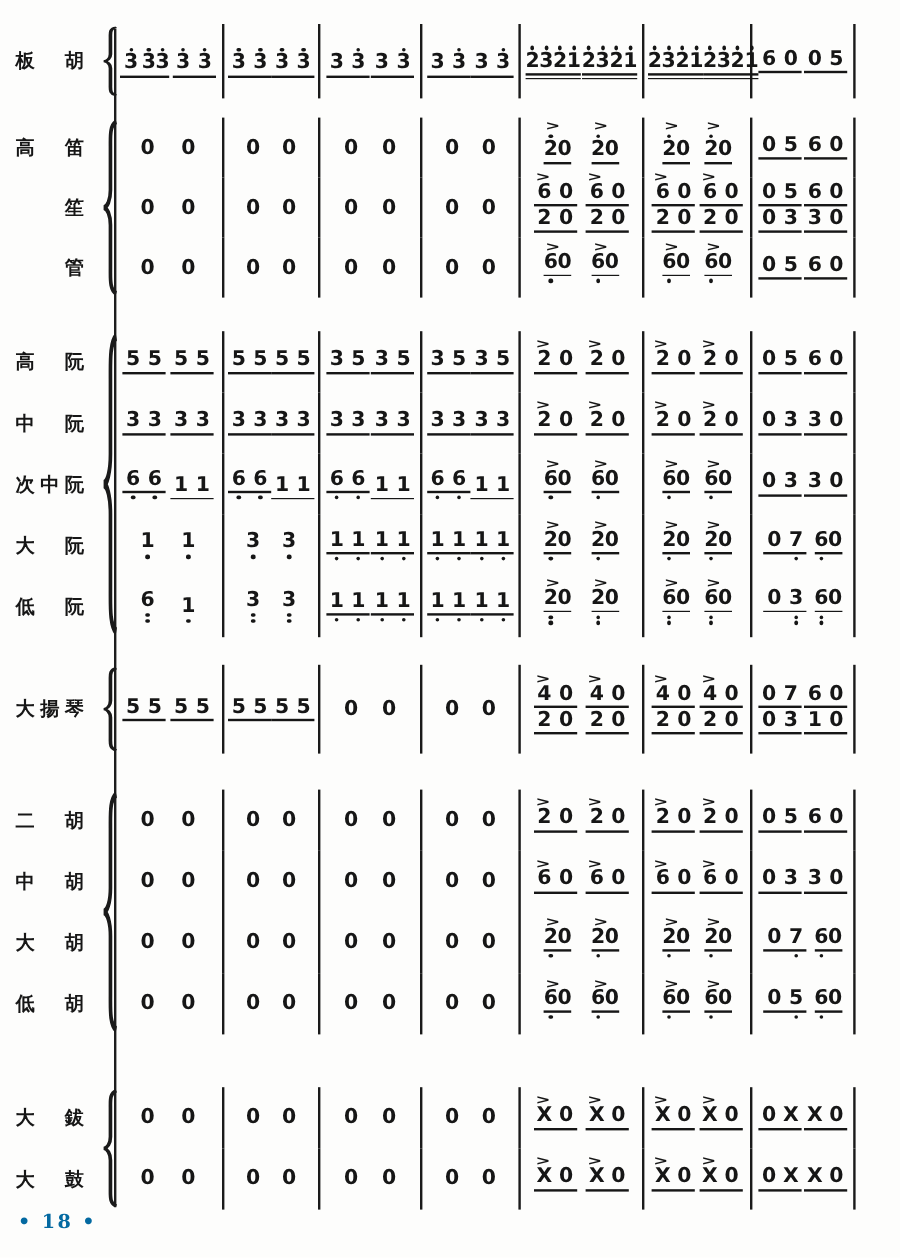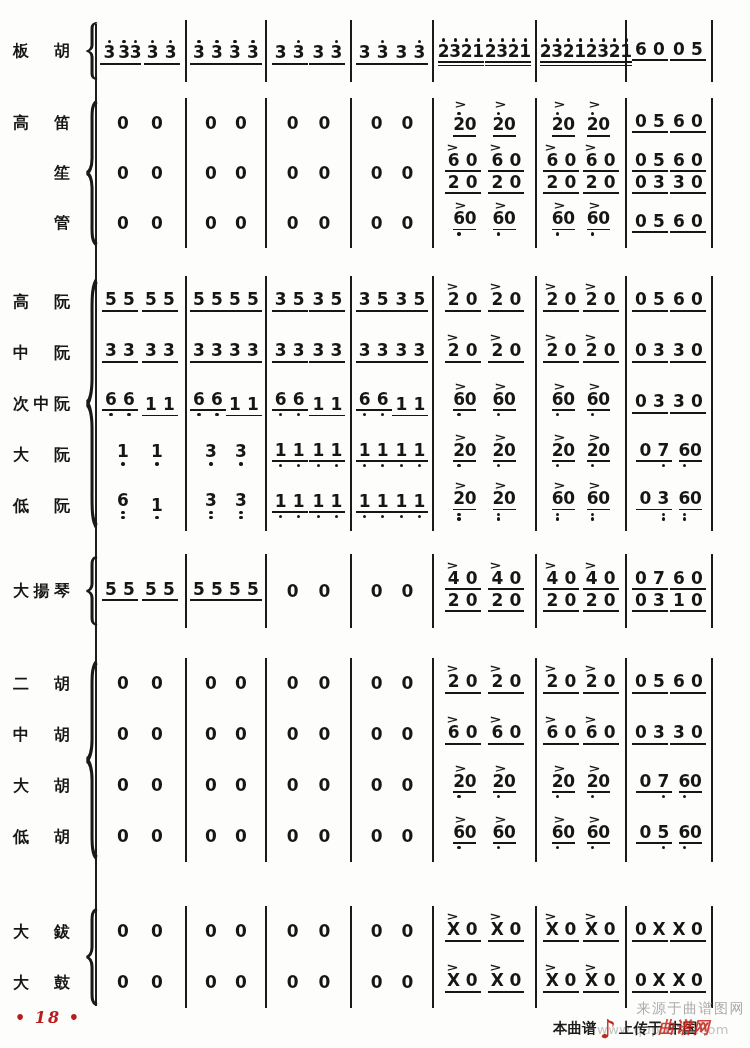--- a/index.html
+++ b/index.html
@@ -27,21 +27,21 @@
   .ul{height:1.8px;background:#161616;margin-top:1.4px;}
   .ul + .ul{margin-top:1.8px;}
   .brow{display:flex;}
   .bd{width:14px;margin:0 2px;display:flex;flex-direction:column;align-items:center;padding-top:2.2px;gap:1.6px;}
   .bd.tight{width:11.5px;margin:0;}
   .acc{position:absolute;top:-10px;left:0;width:15px;text-align:center;font-weight:700;font-size:11px;line-height:1;color:#161616;transform:scaleX(1.35);}
   
   .sysline{position:absolute;left:95px;top:24px;width:1.6px;height:982px;background:#1d1d1d;}
   .brace{position:absolute;left:85px;width:13px;}
   
-  .pagenum{position:absolute;left:15px;top:1008px;font-family:"DejaVu Serif",serif;font-style:italic;font-weight:700;font-size:16px;letter-spacing:2px;color:#b91c1c;}
+  .pagenum{position:absolute;left:15px;top:1008px;font-family:"DejaVu Serif",serif;font-weight:700;font-size:16px;letter-spacing:2px;color:#0369a1;}
   .wm{position:absolute;left:545px;top:1000px;width:200px;height:46px;}
   .wm-src{position:absolute;right:0;top:0;color:#ababab;font-size:14px;letter-spacing:1.5px;white-space:nowrap;}
   .wm-url{position:absolute;left:52px;top:22px;color:#c3c3c3;font-size:13px;letter-spacing:.5px;z-index:1;white-space:nowrap;}
   .wm-row{position:absolute;left:8px;top:19px;display:flex;align-items:center;gap:6px;font-weight:700;font-size:14.5px;color:#1c1c1c;z-index:2;white-space:nowrap;}
   .wm-clef{color:#c2251a;font-size:26px;line-height:0;margin:0 -3px;font-weight:400;}
   .wm-site{position:absolute;left:113px;top:17px;color:rgba(198,40,28,.88);font-style:italic;font-weight:700;font-size:16.5px;letter-spacing:1px;z-index:3;white-space:nowrap;}
 </style>
 </head>
 <body>
 
@@ -3406,31 +3406,20 @@
                   <span class="dg">0</span>
                 </span>
               </div>
               <div class="ul"></div>
             </div>
           </div>
         </div>
       </div>
     </div>
   <div class="pagenum">• 18 •</div>
-  <div class="wm">
-    <div class="wm-src">来源于曲谱图网</div>
-    <div class="wm-url">www.qupu123.com</div>
-    <div class="wm-row">
-      <span>本曲谱</span>
-      <span class="wm-clef">♪</span>
-      <span>上传于</span>
-      <span>中国</span>
-    </div>
-    <div class="wm-site">曲谱网</div>
-  </div>
 <div class="brace" style="top: 22px; height: 58px;"><svg viewBox="0 0 12 100" preserveAspectRatio="none" width="100%" height="100%" aria-hidden="true">
         <path d="M11 1 C6 3 6.5 9 6.5 15 L6.5 40 C6.5 46 4 49.5 1.5 50 C4 50.5 6.5 54 6.5 60 L6.5 85 C6.5 91 6 97 11 99" fill="none" stroke="#1a1a1a" stroke-width="2.8"></path>
       </svg></div>
     <div class="brace" style="top: 100px; height: 146px;"><svg viewBox="0 0 12 100" preserveAspectRatio="none" width="100%" height="100%" aria-hidden="true">
         <path d="M11 1 C6 3 6.5 9 6.5 15 L6.5 40 C6.5 46 4 49.5 1.5 50 C4 50.5 6.5 54 6.5 60 L6.5 85 C6.5 91 6 97 11 99" fill="none" stroke="#1a1a1a" stroke-width="2.8"></path>
       </svg></div>
     <div class="brace" style="top: 278px; height: 251px;"><svg viewBox="0 0 12 100" preserveAspectRatio="none" width="100%" height="100%" aria-hidden="true">
         <path d="M11 1 C6 3 6.5 9 6.5 15 L6.5 40 C6.5 46 4 49.5 1.5 50 C4 50.5 6.5 54 6.5 60 L6.5 85 C6.5 91 6 97 11 99" fill="none" stroke="#1a1a1a" stroke-width="2.8"></path>
       </svg></div>
     <div class="brace" style="top: 556px; height: 70px;"><svg viewBox="0 0 12 100" preserveAspectRatio="none" width="100%" height="100%" aria-hidden="true">

